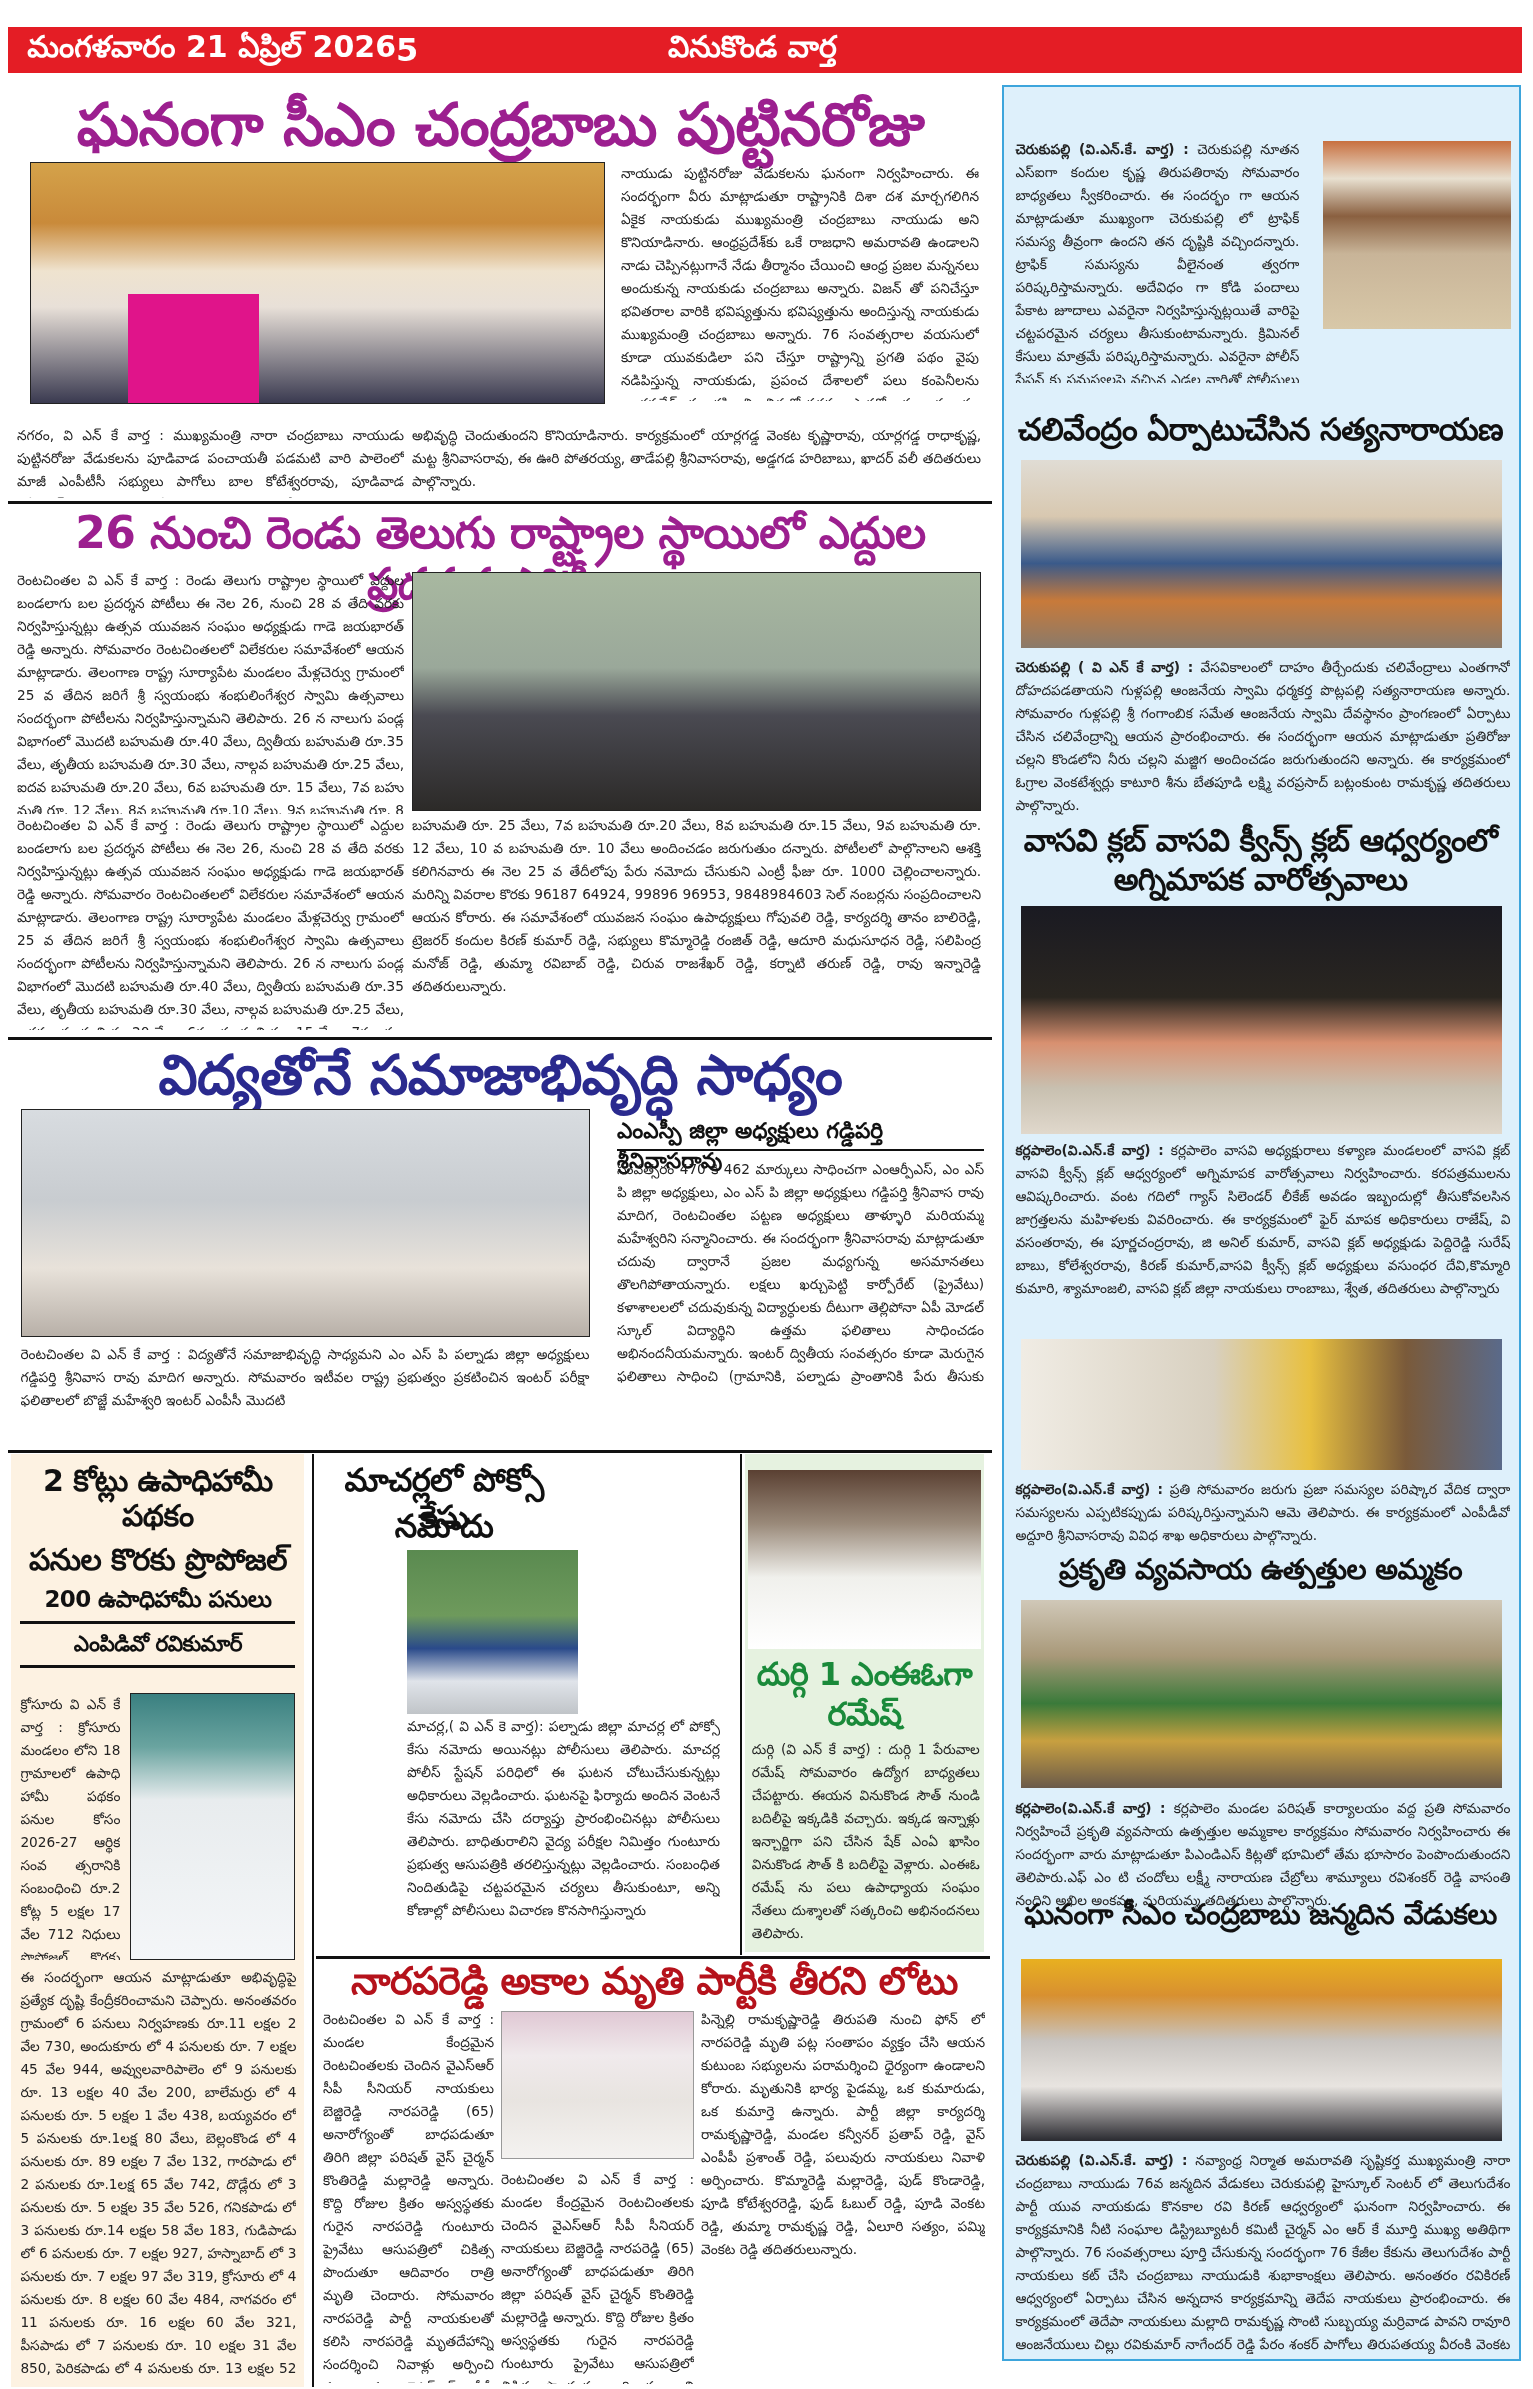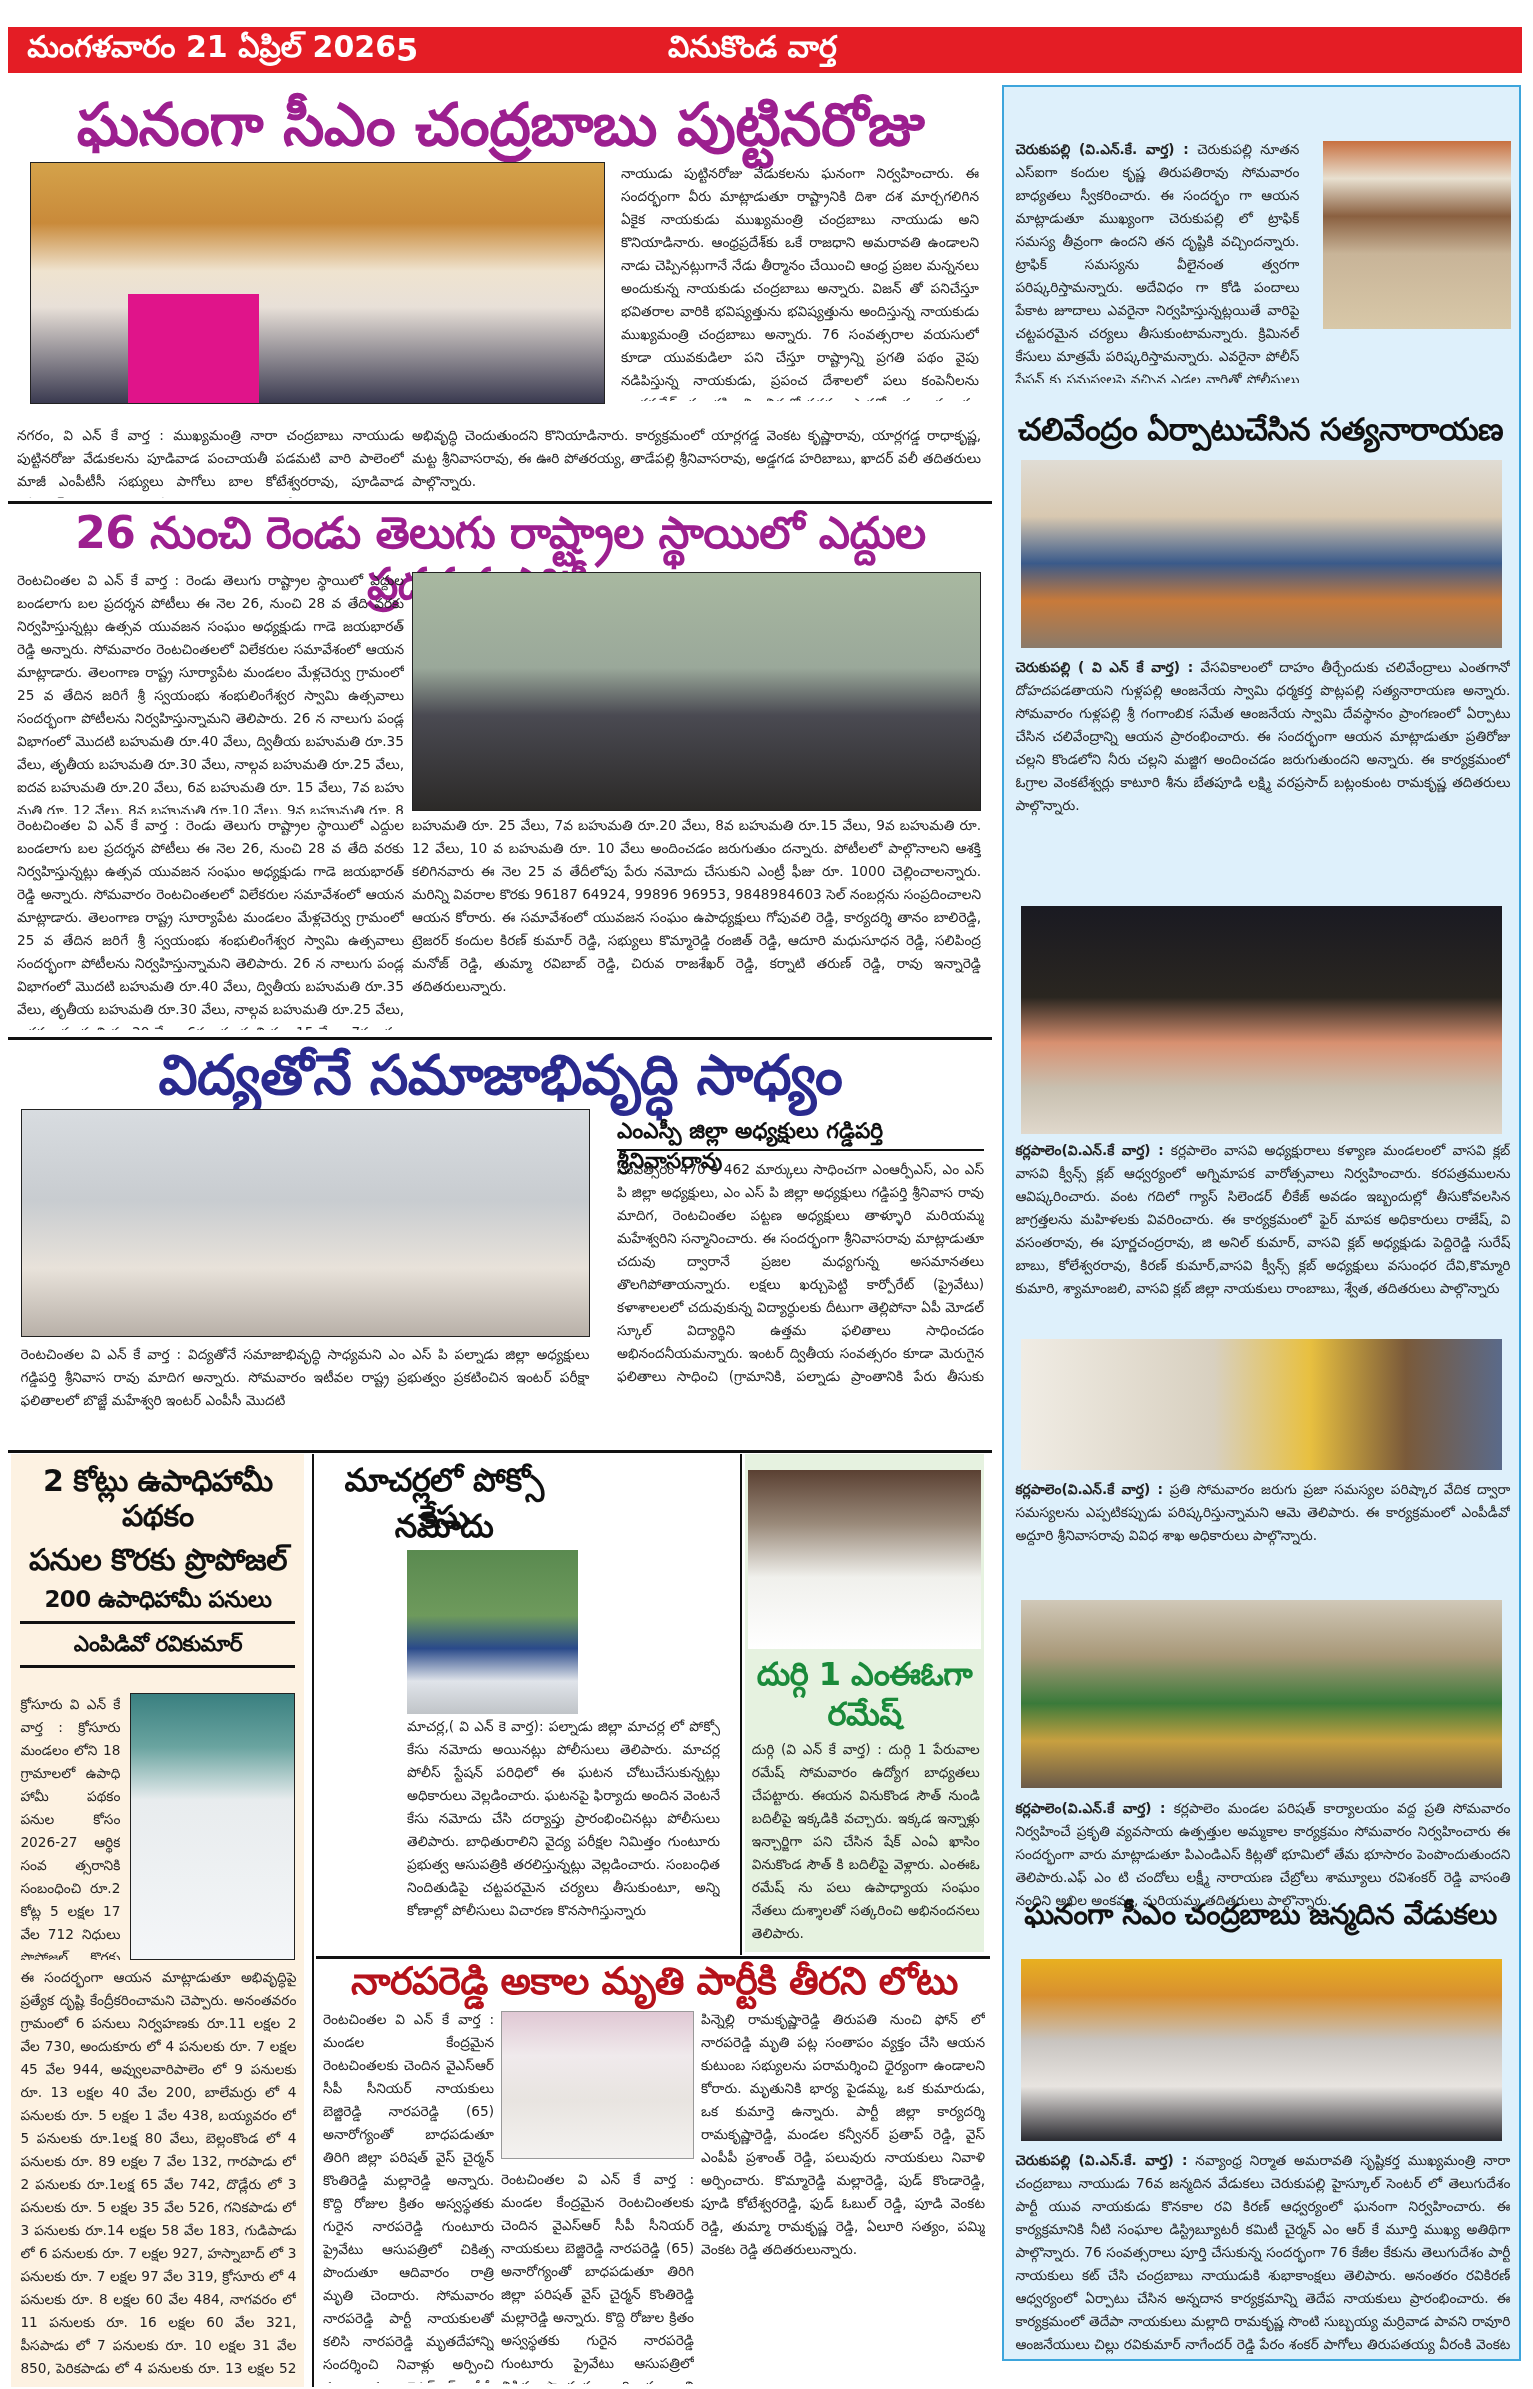--- a/index.html
+++ b/index.html
@@ -97,32 +97,34 @@
   </div>
   <div class="photo" style="left:319px;top:54px;width:188px;height:188px;border:none;background:linear-gradient(180deg,#c87040 0%,#e8e0d0 20%,#8a6040 40%,#c8b498 60%,#d8c8a8 100%)"></div>
 
   <div class="abs hd hd-black" style="left:0;top:325px;width:513px;font-size:31px">చలివేంద్రం ఏర్పాటుచేసిన సత్యనారాయణ</div>
   <div class="photo" style="left:17px;top:373px;width:481px;height:188px;border:none;background:linear-gradient(180deg,#e0dcd4 0%,#d8c8b0 30%,#3a5a8a 55%,#c87a3a 75%,#8a7a6a 100%)"></div>
   <div class="abs body small" style="left:11.4px;top:569px;width:495px;height:165px;overflow:hidden">
     <b>చెరుకుపల్లి ( వి ఎన్ కే వార్త) :</b>
     <span>వేసవికాలంలో దాహం తీర్చేందుకు చలివేంద్రాలు ఎంతగానో దోహదపడతాయని గుళ్లపల్లి ఆంజనేయ స్వామి ధర్మకర్త పొట్లపల్లి సత్యనారాయణ అన్నారు. సోమవారం గుళ్లపల్లి శ్రీ గంగాంబిక సమేత ఆంజనేయ స్వామి దేవస్థానం ప్రాంగణంలో ఏర్పాటు చేసిన చలివేంద్రాన్ని ఆయన ప్రారంభించారు. ఈ సందర్భంగా ఆయన మాట్లాడుతూ ప్రతిరోజు చల్లని కొండలోని నీరు చల్లని మజ్జిగ అందించడం జరుగుతుందని అన్నారు. ఈ కార్యక్రమంలో ఓగ్రాల వెంకటేశ్వర్లు కాటూరి శీను బేతపూడి లక్ష్మి వరప్రసాద్ బట్లంకుంట రామకృష్ణ తదితరులు పాల్గొన్నారు.</span>
   </div>
 
+  <div class="abs hd hd-black" style="left:0;top:734px;width:513px;font-size:31px;line-height:1.25">వాసవి క్లబ్ వాసవి క్వీన్స్ క్లబ్ ఆధ్వర్యంలో అగ్నిమాపక వారోత్సవాలు</div>
   <div class="photo" style="left:17px;top:819px;width:481px;height:228px;border:none;background:linear-gradient(180deg,#1a1a22 0%,#2a2620 40%,#d89070 60%,#c8c0b0 80%,#e0d8cc 100%)"></div>
   <div class="abs body small" style="left:11.4px;top:1052px;width:495px;height:193px;overflow:hidden">
     <b>కర్లపాలెం(వి.ఎన్.కే వార్త) :</b>
     <span>కర్లపాలెం వాసవి అధ్యక్షురాలు కళ్యాణ మండలంలో వాసవి క్లబ్ వాసవి క్వీన్స్ క్లబ్ ఆధ్వర్యంలో అగ్నిమాపక వారోత్సవాలు నిర్వహించారు. కరపత్రములను ఆవిష్కరించారు. వంట గదిలో గ్యాస్ సిలెండర్ లీకేజ్ అవడం ఇబ్బందుల్లో తీసుకోవలసిన జాగ్రత్తలను మహిళలకు వివరించారు. ఈ కార్యక్రమంలో ఫైర్ మాపక అధికారులు రాజేష్, వి వసంతరావు, ఈ పూర్ణచంద్రరావు, జి అనిల్ కుమార్, వాసవి క్లబ్ అధ్యక్షుడు పెద్దిరెడ్డి సురేష్ బాబు, కోలేశ్వరరావు, కిరణ్ కుమార్,వాసవి క్వీన్స్ క్లబ్ అధ్యక్షులు వసుంధర దేవి,కొమ్మారి కుమారి, శ్యామాంజలి, వాసవి క్లబ్ జిల్లా నాయకులు రాంబాబు, శ్వేత, తదితరులు పాల్గొన్నారు</span>
   </div>
 
   <div class="photo" style="left:17px;top:1252px;width:481px;height:131px;border:none;background:linear-gradient(90deg,#f0ece4 0%,#d8d0c0 40%,#e8c040 60%,#7a5a3a 80%,#5a6a8a 100%)"></div>
   <div class="abs body small" style="left:11.4px;top:1391px;width:495px;height:74px;overflow:hidden">
     <b>కర్లపాలెం(వి.ఎన్.కే వార్త) :</b>
     <span>ప్రతి సోమవారం జరుగు ప్రజా సమస్యల పరిష్కార వేదిక ద్వారా సమస్యలను ఎప్పటికప్పుడు పరిష్కరిస్తున్నామని ఆమె తెలిపారు. ఈ కార్యక్రమంలో ఎంపీడీవో అద్దూరి శ్రీనివాసరావు వివిధ శాఖ అధికారులు పాల్గొన్నారు.</span>
   </div>
 
+  <div class="abs hd hd-black" style="left:0;top:1467px;width:513px;font-size:28.4px">ప్రకృతి వ్యవసాయ ఉత్పత్తుల అమ్మకం</div>
   <div class="photo" style="left:17px;top:1513px;width:481px;height:188px;border:none;background:linear-gradient(180deg,#d0c8b8 0%,#a89878 30%,#3a7a3a 55%,#c8a040 75%,#6a5a4a 100%)"></div>
   <div class="abs body small" style="left:11.4px;top:1710px;width:495px;height:119px;overflow:hidden">
     <b>కర్లపాలెం(వి.ఎన్.కే వార్త) :</b>
     <span>కర్లపాలెం మండల పరిషత్ కార్యాలయం వద్ద ప్రతి సోమవారం నిర్వహించే ప్రకృతి వ్యవసాయ ఉత్పత్తుల అమ్మకాల కార్యక్రమం సోమవారం నిర్వహించారు ఈ సందర్భంగా వారు మాట్లాడుతూ పిఎండిఎస్ కిట్లతో భూమిలో తేమ భూసారం పెంపొందుతుందని తెలిపారు.ఎఫ్ ఎం టి చందోలు లక్ష్మీ నారాయణ చేబ్రోలు శామ్యూలు రవిశంకర్ రెడ్డి వాసంతి నందిని అఖిల అంకమ్మ, మరియమ్మ తదితరులు పాల్గొన్నారు.</span>
   </div>
 
   <div class="abs hd hd-black" style="left:0;top:1812px;width:513px;font-size:28.4px">ఘనంగా సీఎం చంద్రబాబు జన్మదిన వేడుకలు</div>
   <div class="photo" style="left:17px;top:1872px;width:481px;height:182px;border:none;background:linear-gradient(180deg,#e8b020 0%,#d89030 20%,#c8c4c0 45%,#e8e4e0 70%,#2a2a30 100%)"></div>
   <div class="abs body small" style="left:11.4px;top:2062px;width:495px;height:205px;overflow:hidden">
     <b>చెరుకుపల్లి (వి.ఎన్.కే. వార్త) :</b>

